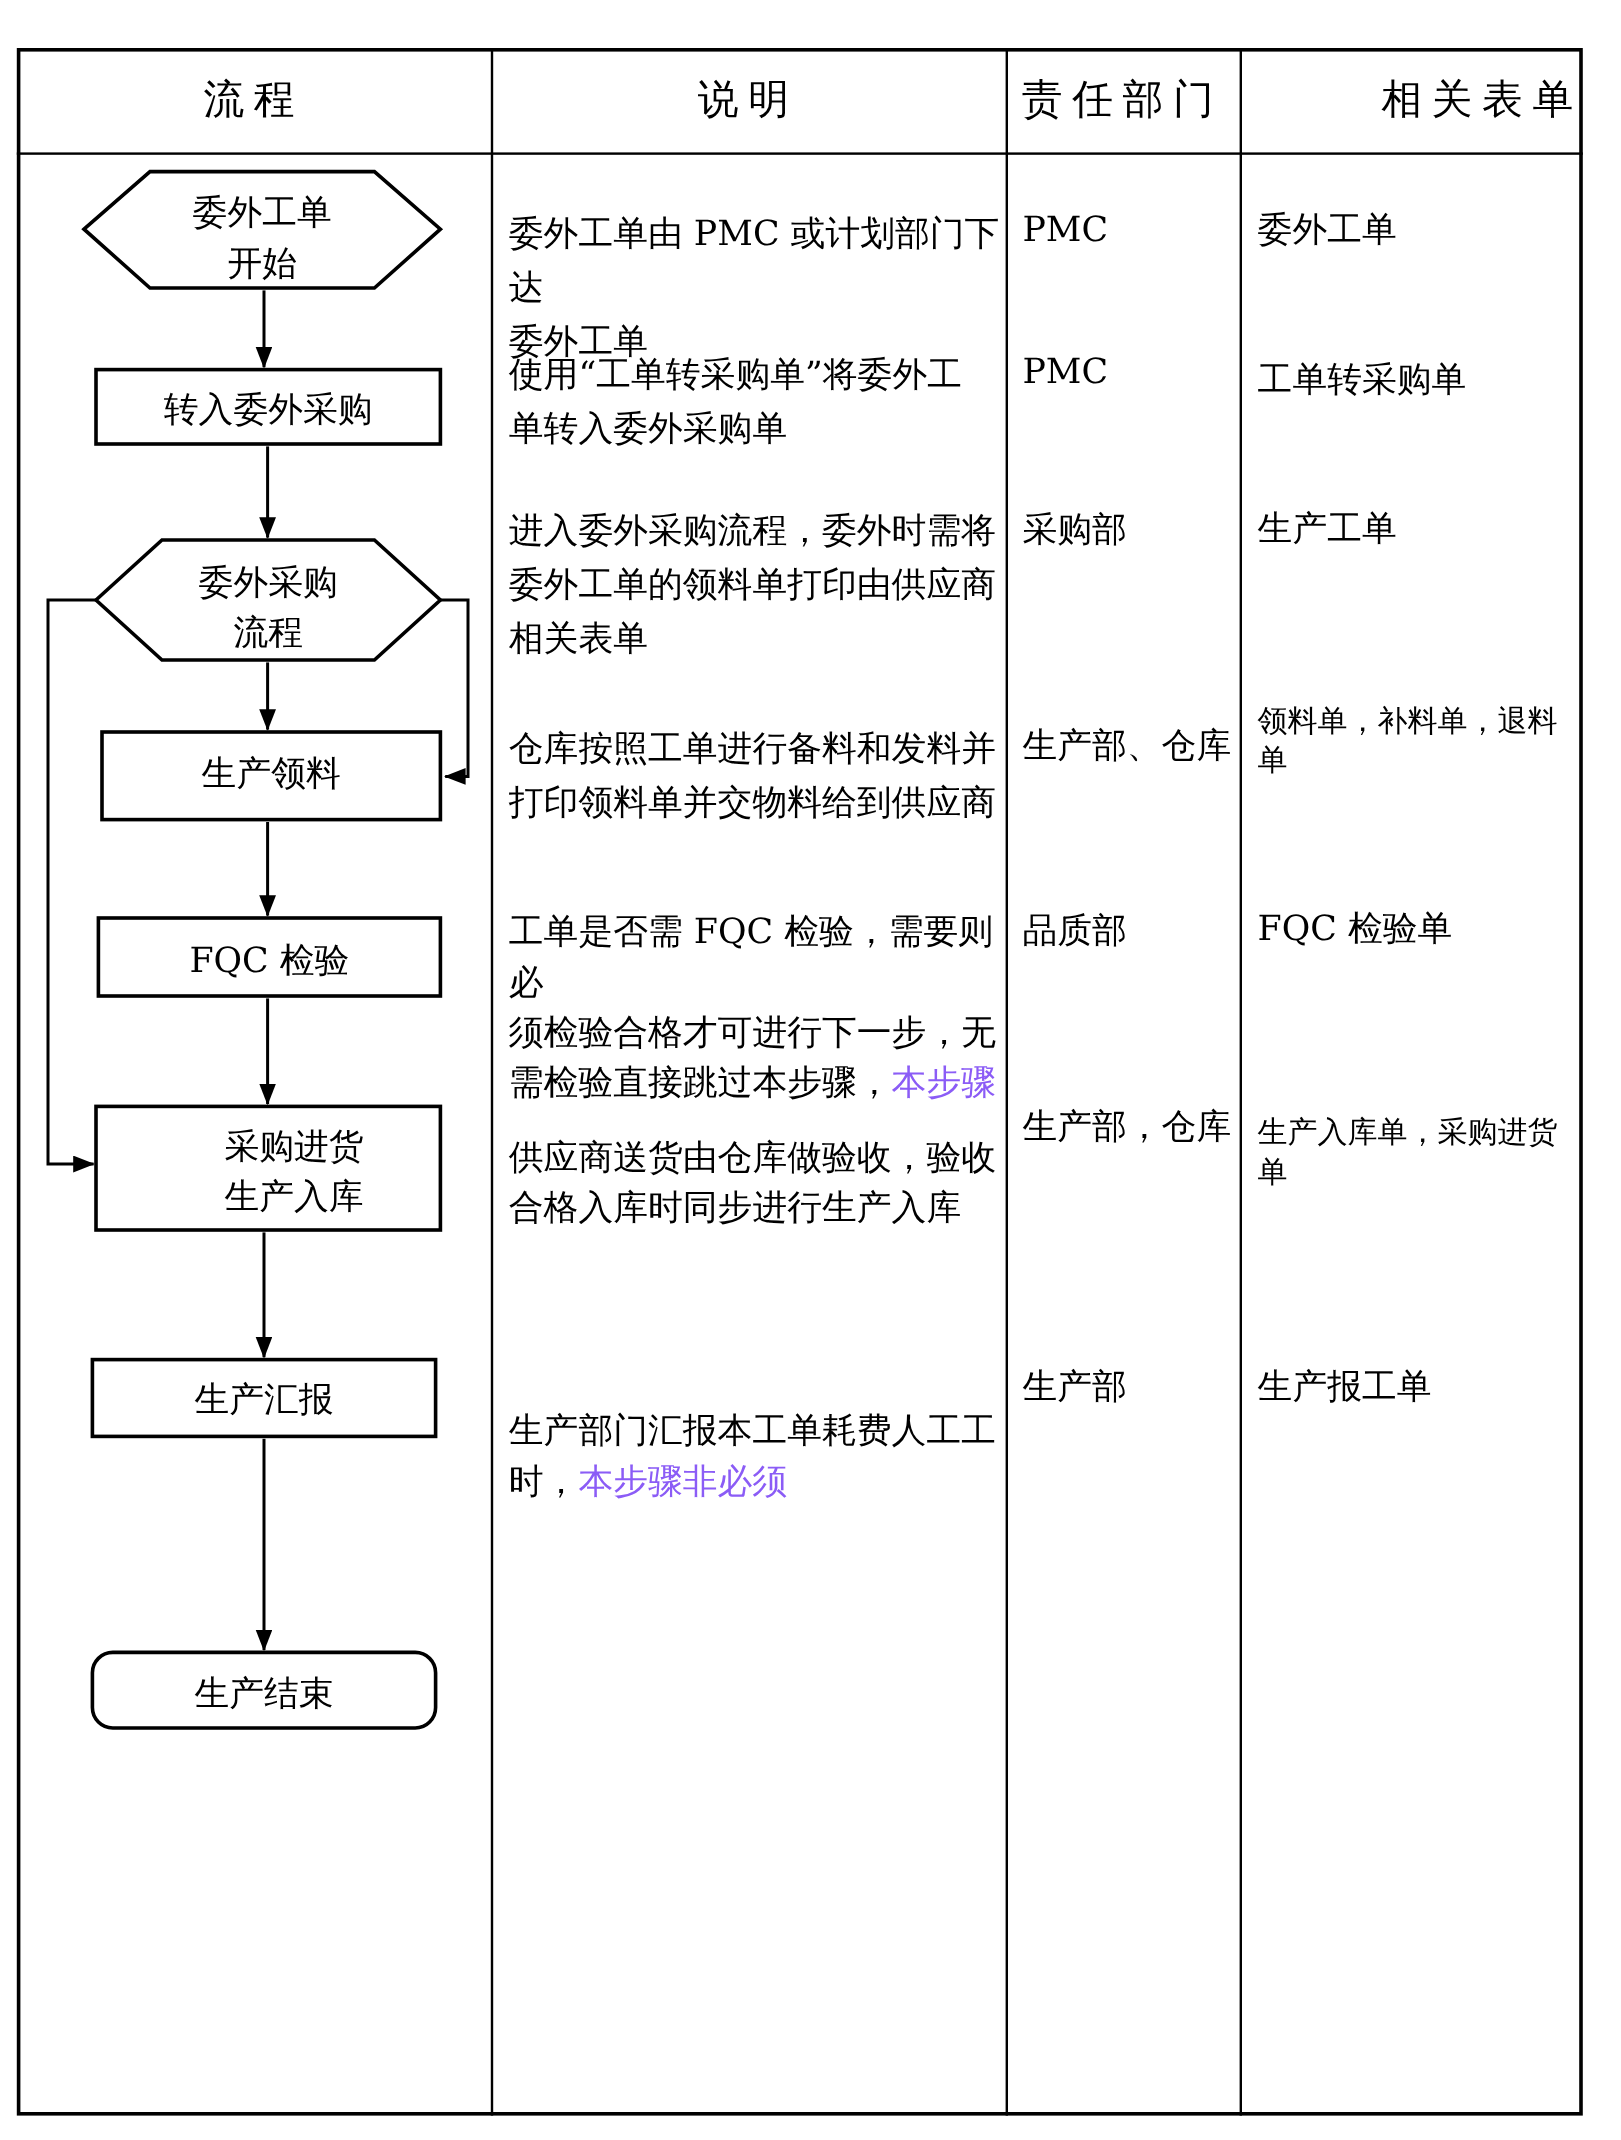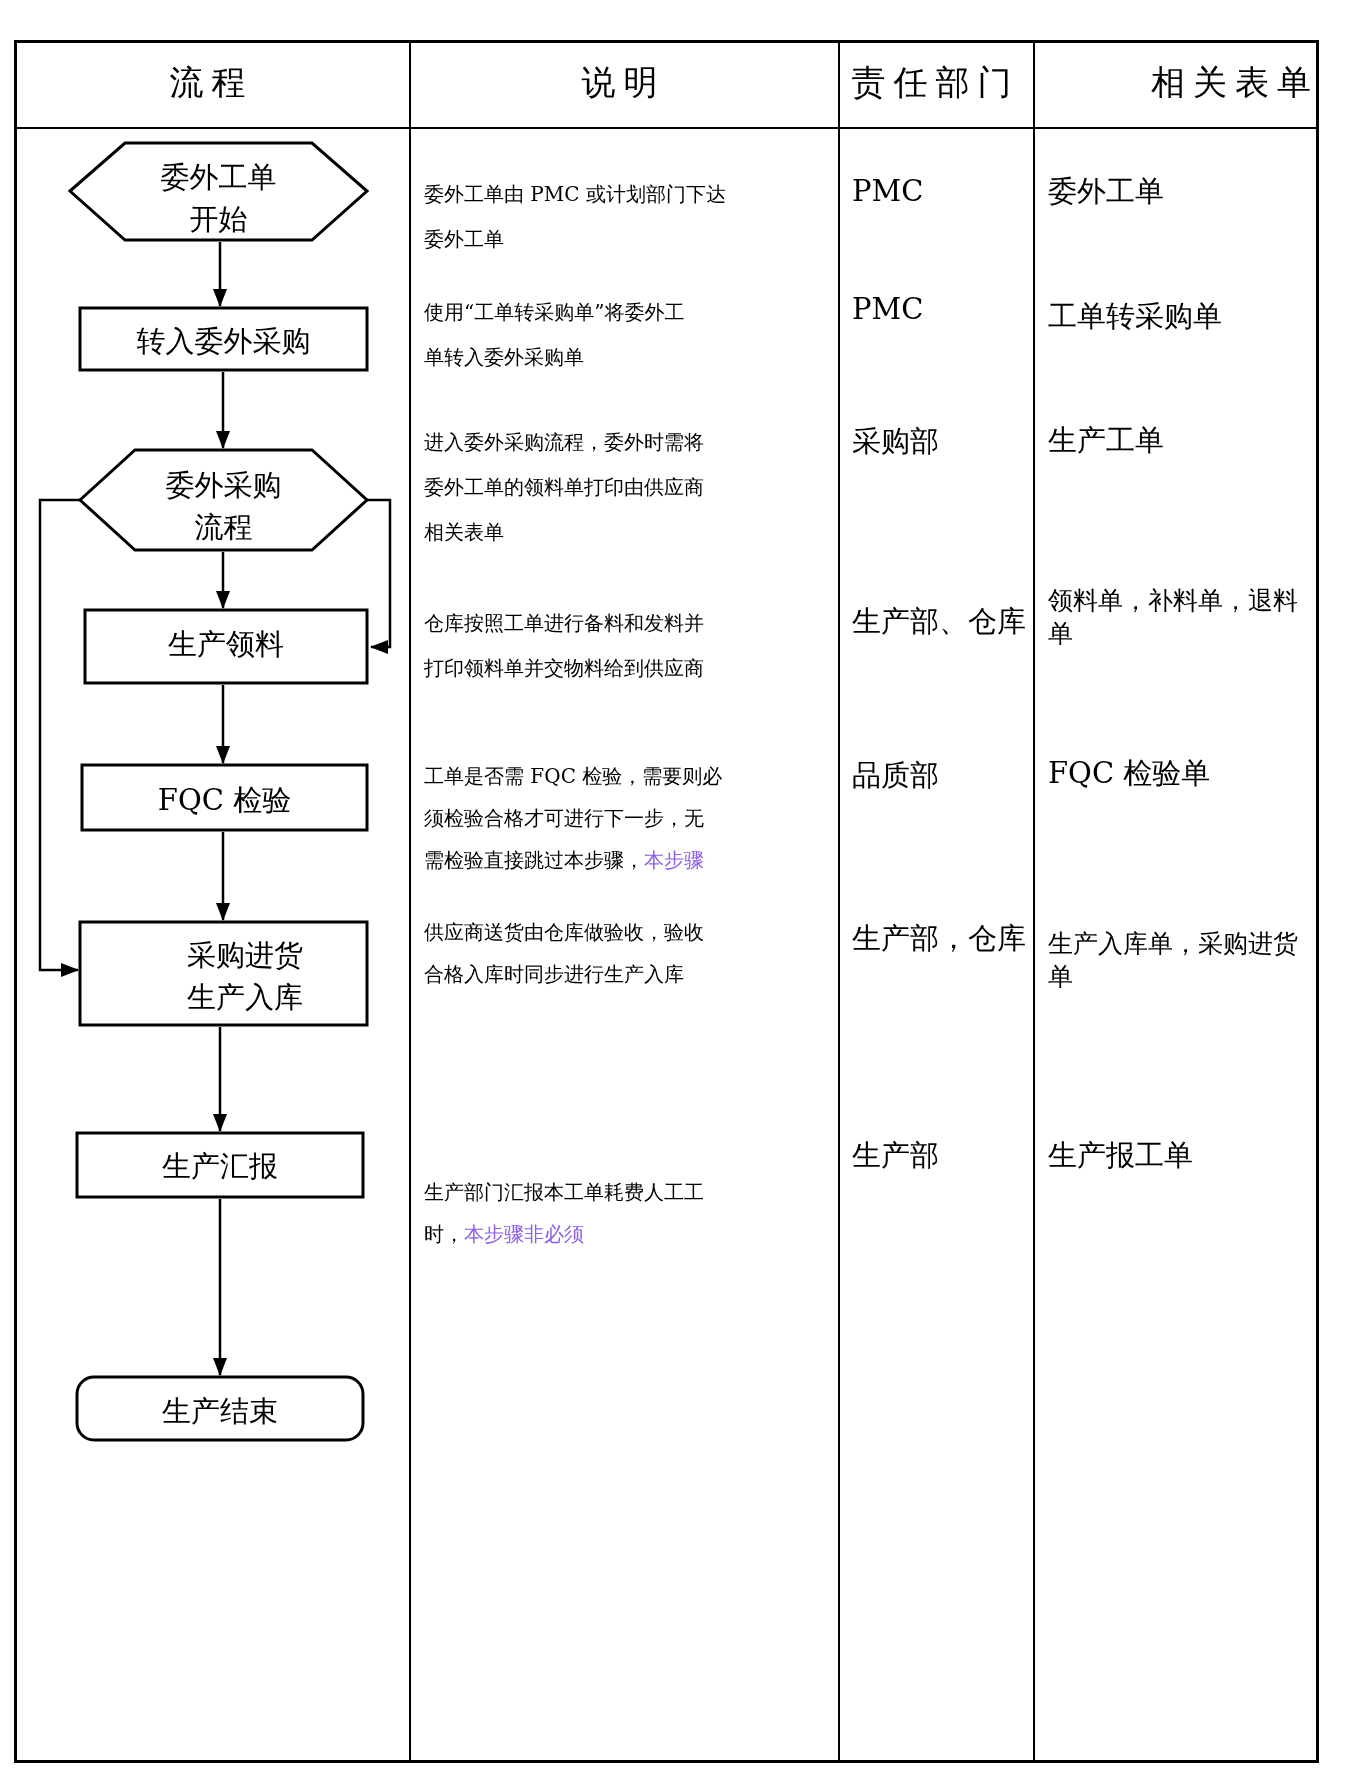--- a/index.html
+++ b/index.html
@@ -25,33 +25,33 @@
   .node-label{font-size:29px;text-align:center;line-height:42px;}
   .nA{left:70px;top:156px;width:297px;}
   .nB{left:80px;top:324px;width:287px;line-height:34px;}
   .nC{left:80px;top:464px;width:287px;}
   .nD{left:85px;top:627px;width:282px;line-height:34px;}
   .nE{left:82px;top:783px;width:285px;line-height:34px;}
   .nF{left:80px;top:934px;width:330px;}
   .nG{left:77px;top:1149px;width:286px;line-height:34px;}
   .nH{left:77px;top:1394px;width:286px;line-height:34px;}
   
-  .desc{left:424px;width:420px;font-size:20px;}
+  .desc{left:424px;width:420px;font-size:29px;}
   .dept{left:852px;width:176px;font-size:29px;}
   .form{left:1048px;width:268px;font-size:29px;}
   .lh45{line-height:45px;}
   .lh42{line-height:42px;}
   .small{font-size:25px;}
   .red{color:#8b5cf6;}
   .d0{top:172px;} .p0{top:174px;} .f0{top:172px;}
   .d1{top:290px;} .p1{top:292px;} .f1{top:297px;}
   .d2{top:420px;} .p2{top:422px;} .f2{top:421px;}
   .d3{top:601px;} .p3{top:602px;} .f3{top:584px;}
   .d4{top:755px;} .p4{top:756px;} .f4{top:754px;}
-  .d5{top:911px;} .p5{top:919px;} .f5{top:927px;}
+  .d5{top:943px;} .p5{top:919px;} .f5{top:927px;}
   .d6{top:1171px;} .p6{top:1136px;} .f6{top:1136px;}
 </style>
 </head>
 <body>
 
 <div class="abs tbl-border"></div>
 <div class="abs vline v1"></div>
 <div class="abs vline v2"></div>
 <div class="abs vline v3"></div>
 <div class="abs hline"></div>

